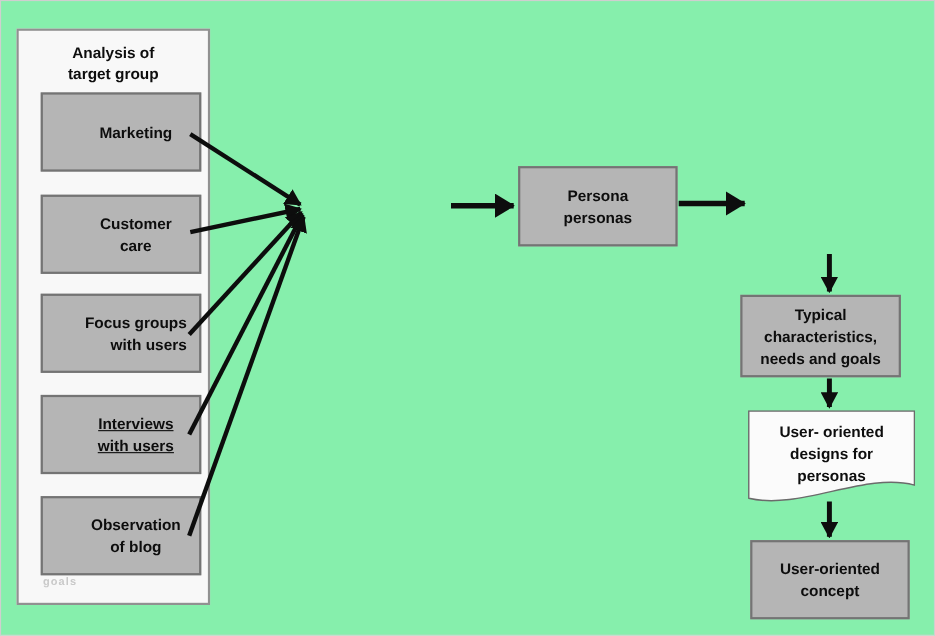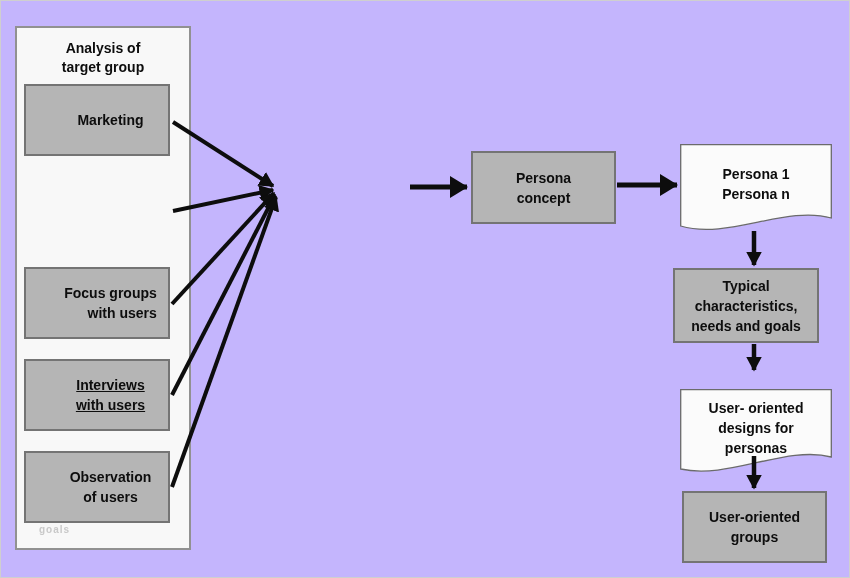--- a/index.html
+++ b/index.html
@@ -1,18 +1,18 @@
 <!DOCTYPE html>
 <html><head>
 <meta charset="utf-8">
 <style>
   html,body{margin:0;padding:0;background:#ffffff;}
   .stage{
     position:relative;width:850px;height:578px;
-    background:#c4b5fd;
+    background:#86efac;
     border:1px solid #cfcfcf;
     box-sizing:border-box;
     font-family:"Liberation Sans", sans-serif;
     font-weight:700;color:#0d0d0d;overflow:hidden;
   }
   .group-frame{
     position:absolute;left:14px;top:25px;width:176px;height:524px;
     background:#f8f8f8;border:2px solid #919191;box-sizing:border-box;
   }
   .group-title{
@@ -20,21 +20,21 @@
     text-align:center;font-size:14px;line-height:19px;white-space:pre-line;
   }
   .node{
     position:absolute;display:flex;align-items:center;justify-content:center;
     text-align:center;font-size:14px;line-height:20px;white-space:pre-line;
     box-sizing:border-box;
   }
   .gray-box{
     background:#b5b5b5;border:2px solid #747474;
   }
-  .src{left:23px;width:146px;height:72px;padding-left:27px;}
+  .src{left:36px;width:146px;height:72px;padding-left:27px;}
   .doc{position:absolute;}
   .doc svg{position:absolute;left:0;top:0;display:block;}
   .doc .doc-label{
     position:absolute;left:0;top:0;width:100%;
     display:flex;align-items:center;justify-content:center;
     text-align:center;font-size:14px;line-height:20px;white-space:pre-line;
   }
   .watermark{
     position:absolute;left:22px;top:496px;
     font-size:10px;color:#c9c9c9;letter-spacing:1px;
@@ -47,54 +47,49 @@
 
 <div class="stage">
 
   <div class="group-frame">
     <div class="group-title">Analysis of
 target group</div>
     <div class="watermark">goals</div>
   </div>
 
   <div class="node gray-box src" style="top:83px;">Marketing</div>
+  <div class="node gray-box src" style="top:176px;">Customer
+care</div>
   <div class="node gray-box src" style="top:266px;text-align:right;">Focus groups
 with users</div>
   <div class="node gray-box src" style="top:358px;text-decoration:underline;">Interviews
 with users</div>
   <div class="node gray-box src" style="top:450px;">Observation
-of users</div>
+of blog</div>
 
 
   <div class="node gray-box" style="left:470px;top:150px;width:145px;height:73px;">Persona
-concept</div>
+personas</div>
 
-  <div class="doc" style="left:679px;top:143px;width:152px;height:94px;">
-    <svg width="152" height="94" viewBox="0 0 152 94">
-      <path d="M0.7,0.7 L151.3,0.7 L151.3,74 C106,61 48,96 0.7,82 Z" fill="#fbfbfb" stroke="#6b6b6b" stroke-width="1.3"></path>
-    </svg>
-    <div class="doc-label persona-label" style="height:80px;">Persona 1
-Persona n</div>
-  </div>
 
   <div class="node gray-box" style="left:672px;top:267px;width:146px;height:75px;">Typical
 characteristics,
 needs and goals</div>
 
-  <div class="doc" style="left:679px;top:388px;width:152px;height:90px;">
+  <div class="doc" style="left:679px;top:372px;width:152px;height:90px;">
     <svg width="152" height="90" viewBox="0 0 152 90">
       <path d="M0.7,0.7 L151.3,0.7 L151.3,68 C106,56 48,91 0.7,80 Z" fill="#fbfbfb" stroke="#6b6b6b" stroke-width="1.3"></path>
     </svg>
     <div class="doc-label" style="height:78px;">User- oriented
 designs for
 personas</div>
   </div>
 
   <div class="node gray-box" style="left:681px;top:490px;width:145px;height:72px;">User-oriented
-groups</div>
+concept</div>
 
   <svg class="arrows" width="850" height="578" viewBox="0 0 850 578">
     <defs>
       <marker id="ahL" markerUnits="userSpaceOnUse" markerWidth="18" markerHeight="22" viewBox="0 0 18 22" refX="17" refY="11" orient="auto">
         <path d="M0,0 L18,11 L0,22 Z" fill="#0d0d0d"></path>
       </marker>
       <marker id="ahS" markerUnits="userSpaceOnUse" markerWidth="15" markerHeight="16" viewBox="0 0 15 16" refX="13.5" refY="8" orient="auto">
         <path d="M0,0 L15,8 L0,16 Z" fill="#0d0d0d"></path>
       </marker>
     </defs>

